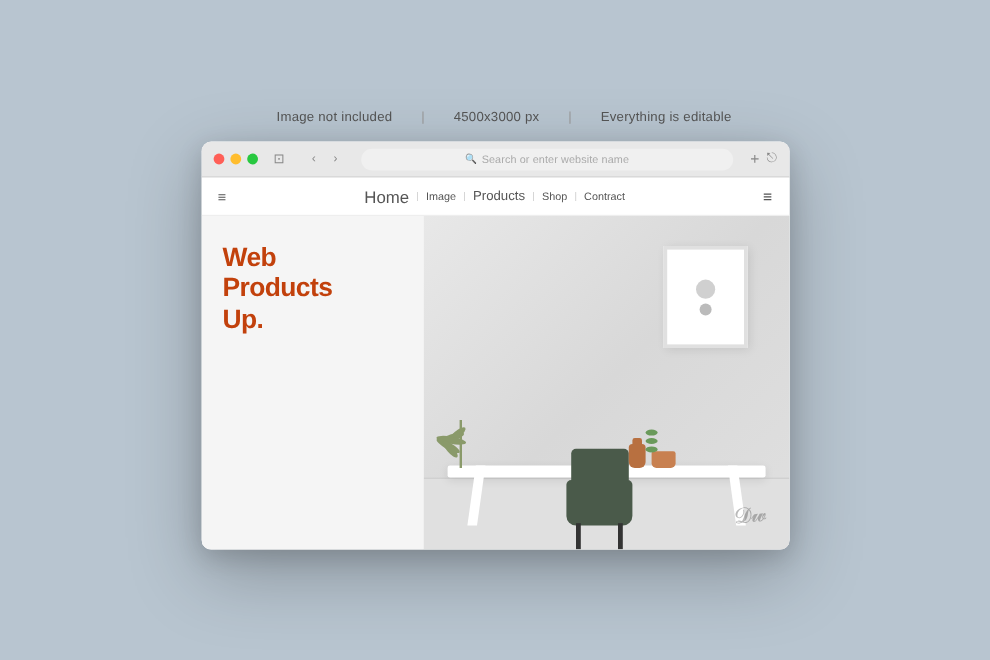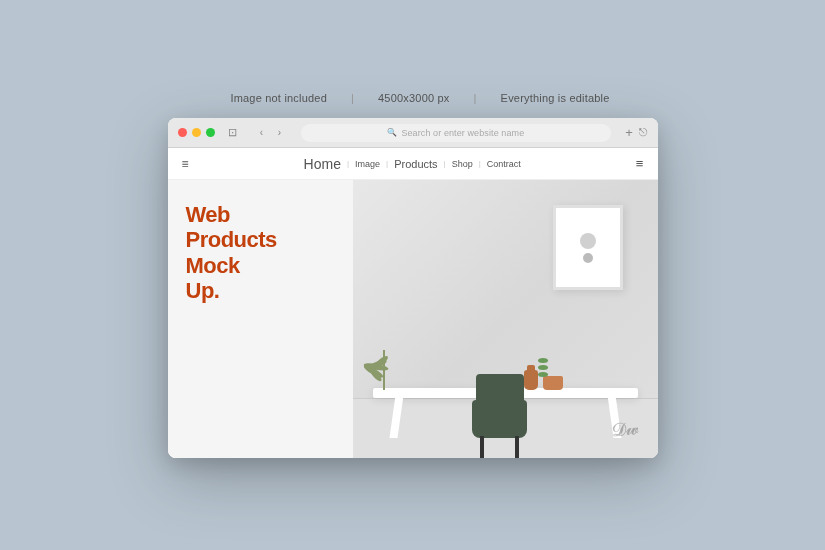--- a/index.html
+++ b/index.html
@@ -536,21 +536,20 @@
 
         <span class="site-nav-right">≡</span>
       </div>
 
       <div class="hero-section">
 
         <div class="hero-left">
           <div class="hero-title">
             <div>Web</div>
             <div>Products</div>
-            <div>Mock</div>
             <div>Up.</div>
           </div>
         </div>
 
         <div class="hero-right">
           <div class="desk-scene">
 
             <div class="wall-bottom">
               <div class="wall-floor-line"></div>
             </div>

